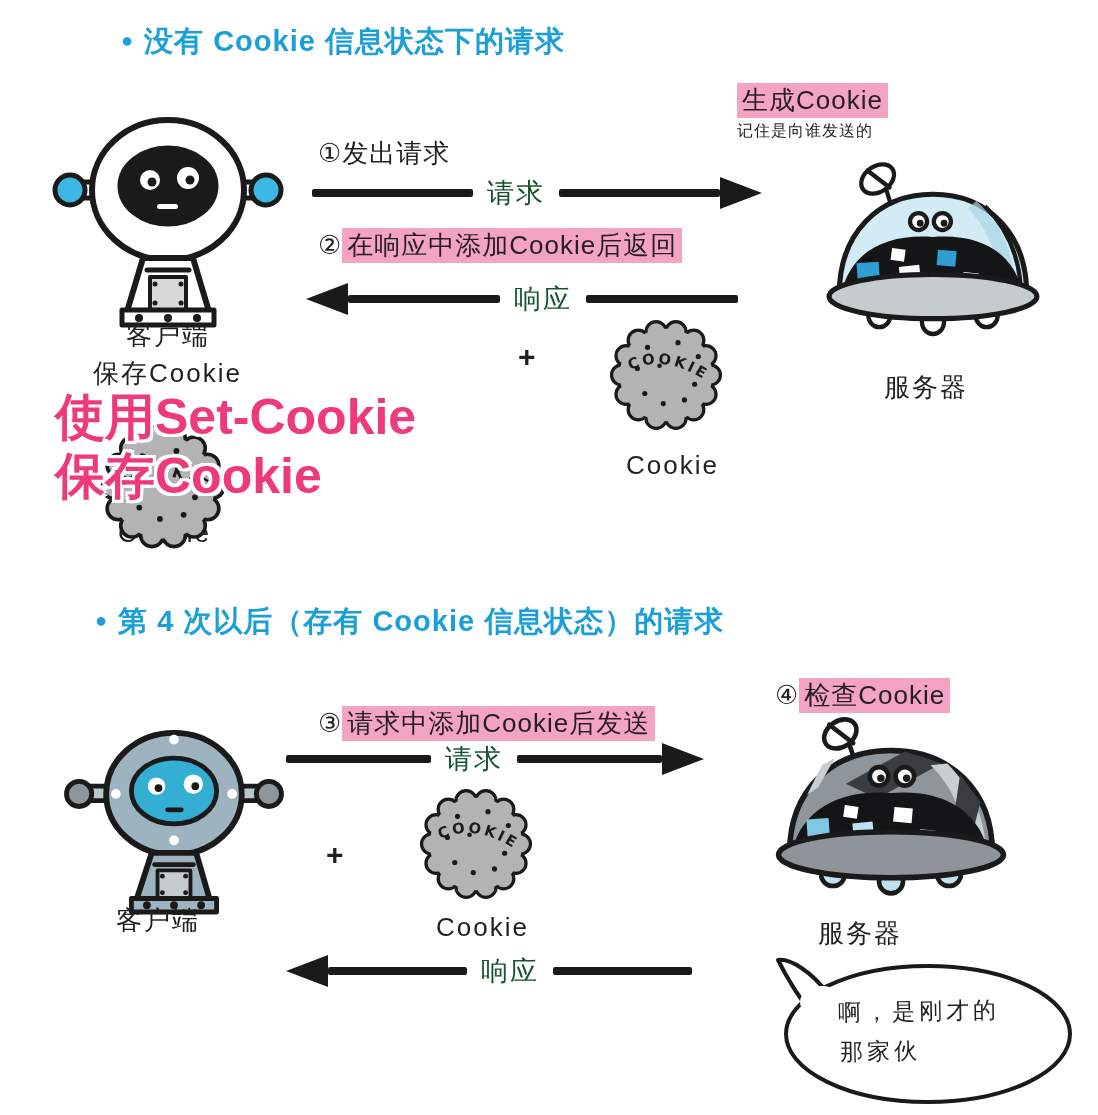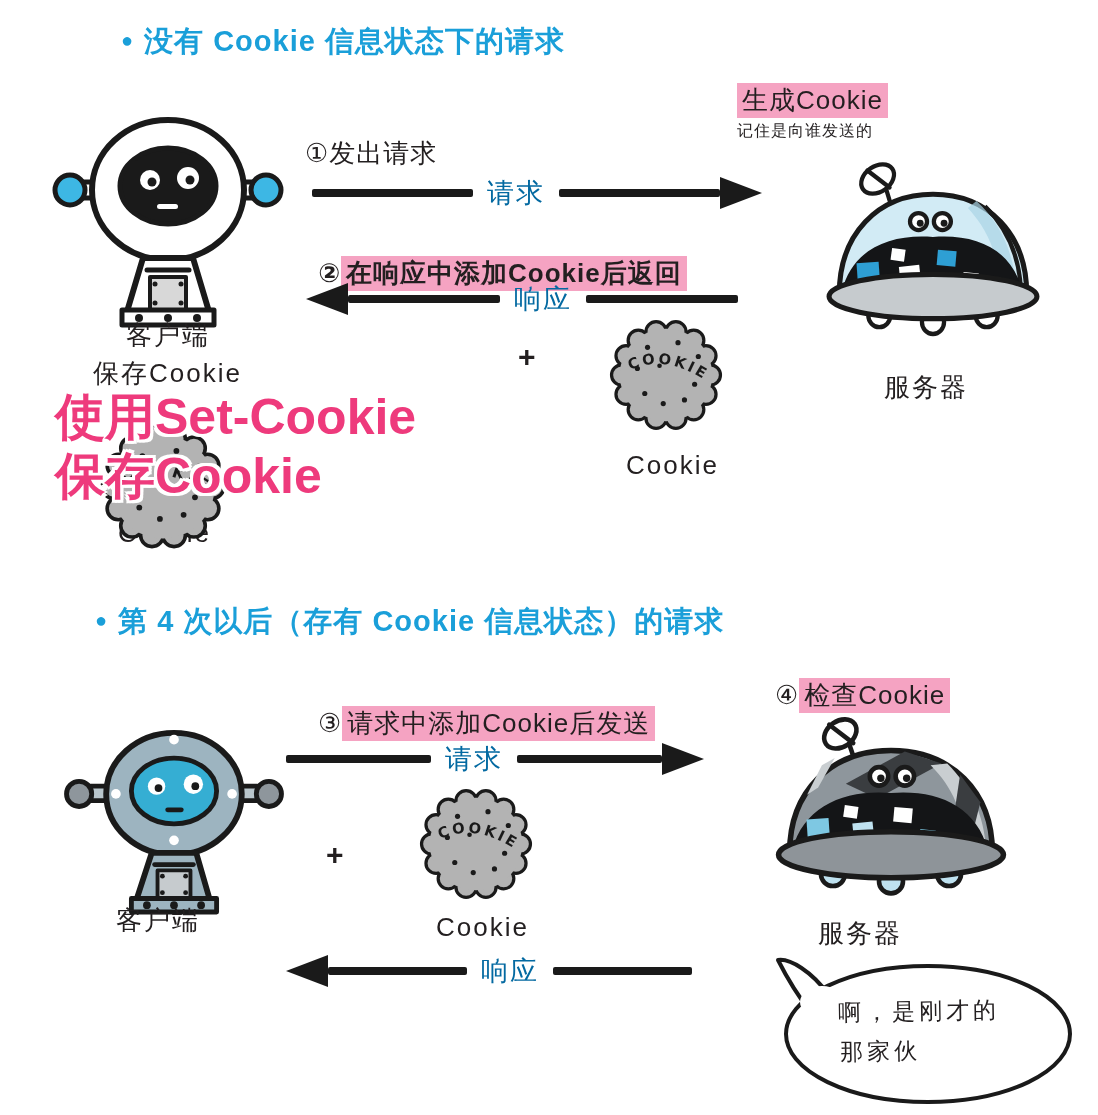--- a/index.html
+++ b/index.html
@@ -14,21 +14,21 @@
   .hl{background:#f5a3c2;padding:2px 5px 3px 5px;}
   .plainlbl{font-size:26px;white-space:nowrap;letter-spacing:2px;}
   .plus{font-size:30px;font-weight:bold;}
   .annotation{
     font-size:50px;font-weight:bold;color:#ee3a7c;line-height:1.18;white-space:nowrap;z-index:6;
     text-shadow:-3px -3px 0 #fff,3px -3px 0 #fff,-3px 3px 0 #fff,3px 3px 0 #fff,
                  0 -3px 0 #fff,0 3px 0 #fff,-3px 0 0 #fff,3px 0 0 #fff;
   }
   .arrow{position:absolute;display:flex;align-items:center;height:34px;}
   .arrow .bar{height:8px;background:#1a1a1a;flex:1;border-radius:2px;}
-  .arrow .lab{padding:0 14px;font-size:27px;white-space:nowrap;letter-spacing:2px;color:#0369a1;}
+  .arrow .lab{padding:0 14px;font-size:27px;white-space:nowrap;letter-spacing:2px;color:#14532d;}
   .head-r{width:0;height:0;border-left:42px solid #1a1a1a;border-top:16px solid transparent;border-bottom:16px solid transparent;}
   .head-l{width:0;height:0;border-right:42px solid #1a1a1a;border-top:16px solid transparent;border-bottom:16px solid transparent;}
   .bubble-text{font-size:23px;letter-spacing:4px;white-space:nowrap;transform:rotate(-1deg);}
   svg{display:block;}
 </style>
 </head>
 <body>
 
 <div class="canvas">
 
@@ -72,29 +72,29 @@
       <circle cx="113" cy="172" r="2.5"></circle>
         <circle cx="139" cy="172" r="2.5"></circle>
       <circle cx="113" cy="191" r="2.5"></circle>
         <circle cx="139" cy="191" r="2.5"></circle>
       <circle cx="97" cy="206" r="4"></circle>
         <circle cx="126" cy="206" r="4"></circle>
         <circle cx="155" cy="206" r="4"></circle>
     </g>
   </svg>
 
-  <div class="abs step" style="left:305px;top:136px;">①发出请求</div>
+  <div class="abs step" style="left:318px;top:136px;">①发出请求</div>
   <div class="arrow" style="left:312px;top:176px;width:450px;">
     <div class="bar"></div>
     <div class="lab">请求</div>
     <div class="bar"></div>
     <div class="head-r"></div>
   </div>
 
-  <div class="abs step" style="left:318px;top:256px;font-weight:bold;">
+  <div class="abs step" style="left:318px;top:228px;">
     <span>②</span><span class="hl">在响应中添加Cookie后返回</span>
   </div>
   <div class="arrow" style="left:306px;top:282px;width:432px;">
     <div class="head-l"></div>
     <div class="bar"></div>
     <div class="lab">响应</div>
     <div class="bar"></div>
   </div>
 
   <div class="abs plainlbl" style="left:126px;top:318px;">客户端</div>

